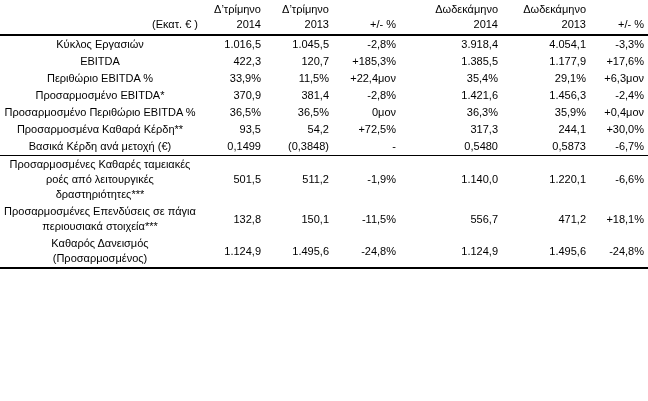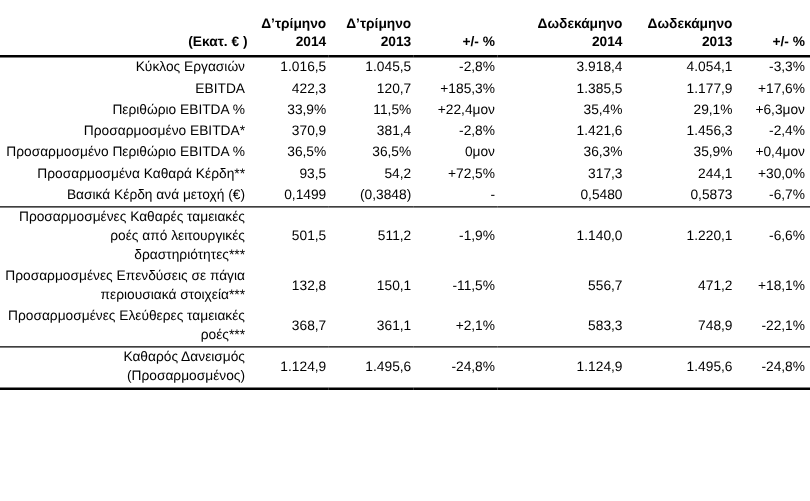--- a/index.html
+++ b/index.html
@@ -19,34 +19,34 @@
     table-layout: fixed;
     width: 648px;
   }
   th, td {
     padding: 1px 2px 1px 0;
     line-height: 15px;
     vertical-align: middle;
     overflow: visible;
   }
   thead th {
-    font-weight: bold;
+    font-weight: normal;
     vertical-align: bottom;
     text-align: right;
     border-bottom: 2px solid #000;
-    padding-top: 12px;
+    padding-top: 2px;
     padding-bottom: 2px;
   }
   thead th.label-col {
     text-align: right;
     padding-left: 3px;
   }
   .hline { display: block; white-space: nowrap; }
   td.label {
-    text-align: right;
+    text-align: center;
     padding-left: 4px;
     padding-right: 4px;
   }
   td.num {
     text-align: right;
     white-space: nowrap;
   }
   th:last-child, td:last-child { padding-right: 4px; }
   tr.sep > td { border-bottom: 1px solid #000; }
   tbody tr:last-child > td { border-bottom: 2px solid #000; }
@@ -166,29 +166,20 @@
   </tr>
       <tr>
     <td class="label">Προσαρμοσμένες Επενδύσεις σε πάγια περιουσιακά στοιχεία***</td>
     <td class="num">132,8</td>
     <td class="num">150,1</td>
     <td class="num">-11,5%</td>
     <td class="num">556,7</td>
     <td class="num">471,2</td>
     <td class="num">+18,1%</td>
   </tr>
-      <tr class="sep">
-    <td class="label">Προσαρμοσμένες Ελεύθερες ταμειακές ροές***</td>
-    <td class="num">368,7</td>
-    <td class="num">361,1</td>
-    <td class="num">+2,1%</td>
-    <td class="num">583,3</td>
-    <td class="num">748,9</td>
-    <td class="num">-22,1%</td>
-  </tr>
       <tr>
     <td class="label">Καθαρός Δανεισμός (Προσαρμοσμένος)</td>
     <td class="num">1.124,9</td>
     <td class="num">1.495,6</td>
     <td class="num">-24,8%</td>
     <td class="num">1.124,9</td>
     <td class="num">1.495,6</td>
     <td class="num">-24,8%</td>
   </tr>
     </tbody>

